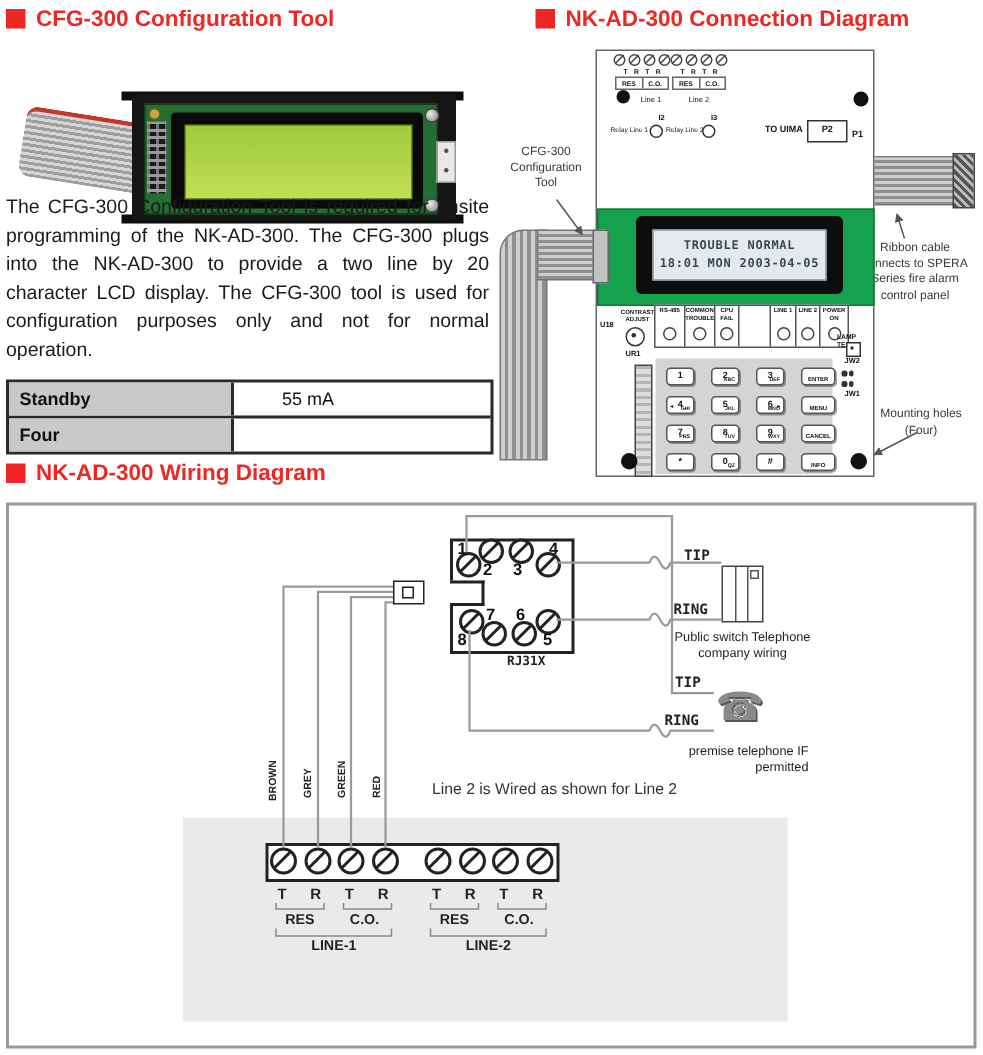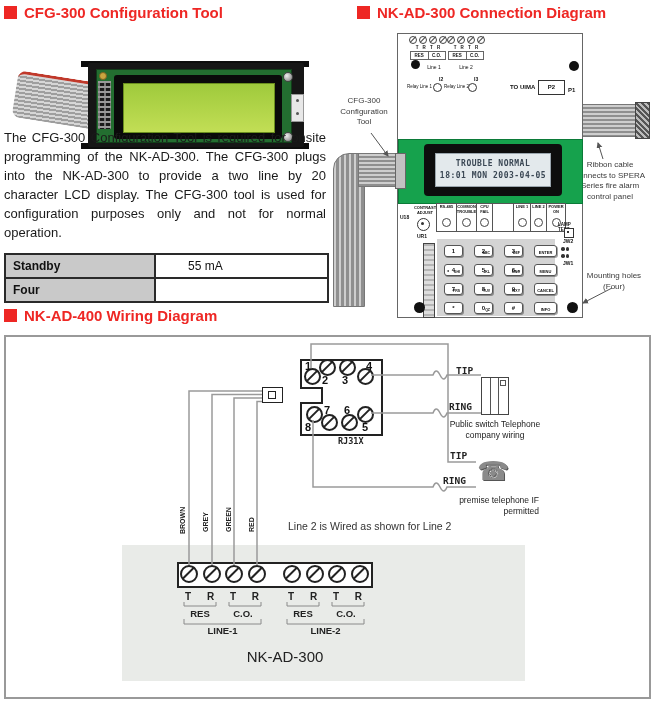--- a/index.html
+++ b/index.html
@@ -101,21 +101,21 @@
   <div class="sec-head" style="left:4px;top:4px;">
     <span class="sq"></span>
     <span class="t">CFG-300 Configuration Tool</span>
   </div>
   <div class="sec-head" style="left:336px;top:4px;margin-left:21px;">
     <span class="sq"></span>
     <span class="t">NK-AD-300 Connection Diagram</span>
   </div>
   <div class="sec-head" style="left:4px;top:307px;">
     <span class="sq"></span>
-    <span class="t">NK-AD-400 Wiring Diagram</span>
+    <span class="t">NK-AD-300 Wiring Diagram</span>
   </div>
 
   <div class="abs" style="left:0;top:28px;width:330px;height:98px;">
     <div class="ph-ribbon" style="left:14px;top:56px;width:90px;height:44px;"></div>
     <div class="ph-flange" style="left:81px;top:33px;width:228px;height:6px;"></div>
     <div class="ph-flange" style="left:81px;top:115px;width:228px;height:6px;"></div>
     <div class="ph-body" style="left:88px;top:35px;width:216px;height:84px;"></div>
     <div class="ph-pcb" style="left:96px;top:41px;width:194px;height:72px;"></div>
     <div class="ph-gold" style="left:99px;top:44px;"></div>
     <div class="ph-header" style="left:98px;top:53px;width:13px;height:48px;"></div>
@@ -380,21 +380,20 @@
 
   <div class="trrow" style="left:182px;top:591px;width:80px;">T R T R</div>
   <div class="trrow" style="left:285px;top:591px;width:80px;">T R T R</div>
 
   <div class="grplbl" style="left:186px;top:608px;width:28px;">RES</div>
   <div class="grplbl" style="left:229px;top:608px;width:28px;">C.O.</div>
   <div class="grplbl" style="left:289px;top:608px;width:28px;">RES</div>
   <div class="grplbl" style="left:332px;top:608px;width:28px;">C.O.</div>
   <div class="grplbl" style="left:195px;top:625px;width:55px;">LINE-1</div>
   <div class="grplbl" style="left:298px;top:625px;width:55px;">LINE-2</div>
-  <div class="device" style="left:230px;top:648px;width:110px;">NK-AD-300</div>
 
   <svg class="overlay" width="655" height="703" viewBox="0 0 655 703">
     <defs>
       <marker id="ah" markerWidth="7" markerHeight="7" refX="5" refY="3" orient="auto">
         <path d="M0,0 L6,3 L0,6 z" fill="#555"></path>
       </marker>
     </defs>
 
     <g stroke="#9a9a9a" stroke-width="1.5" fill="none">
       <path d="M311,368 V344 H448 V462 H476"></path>

